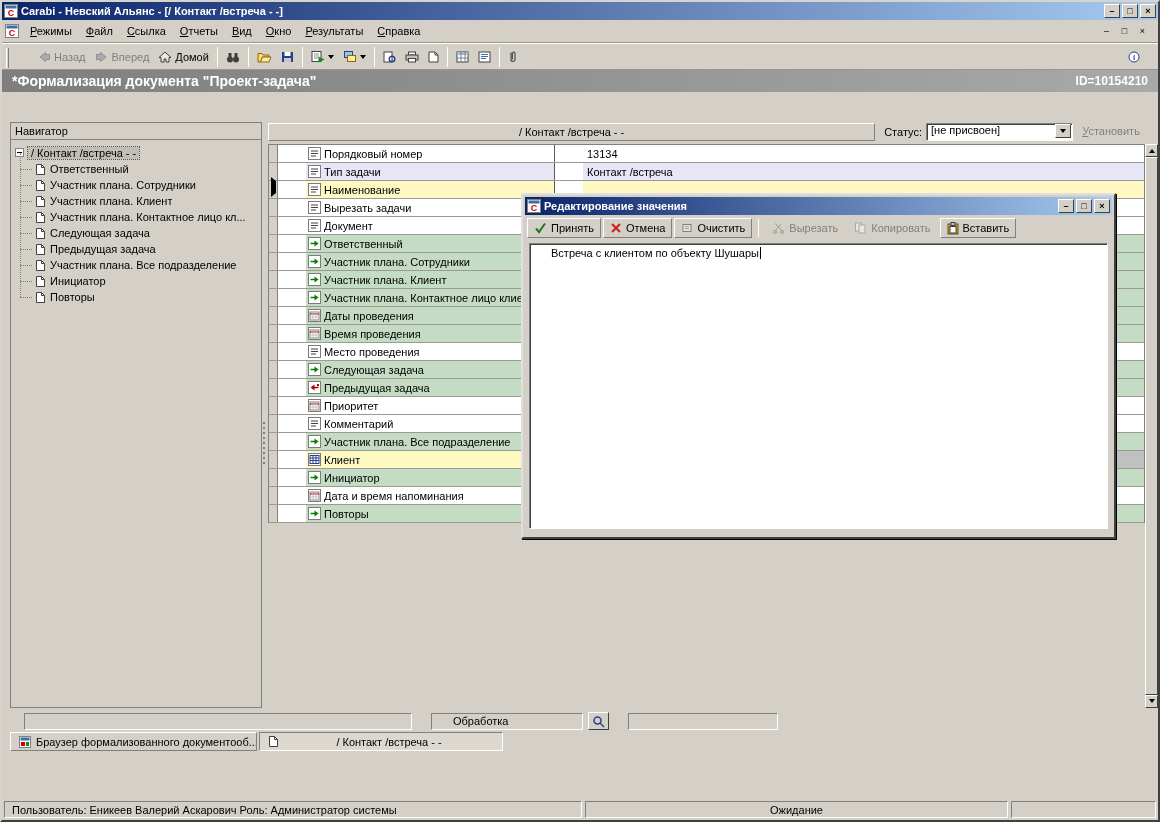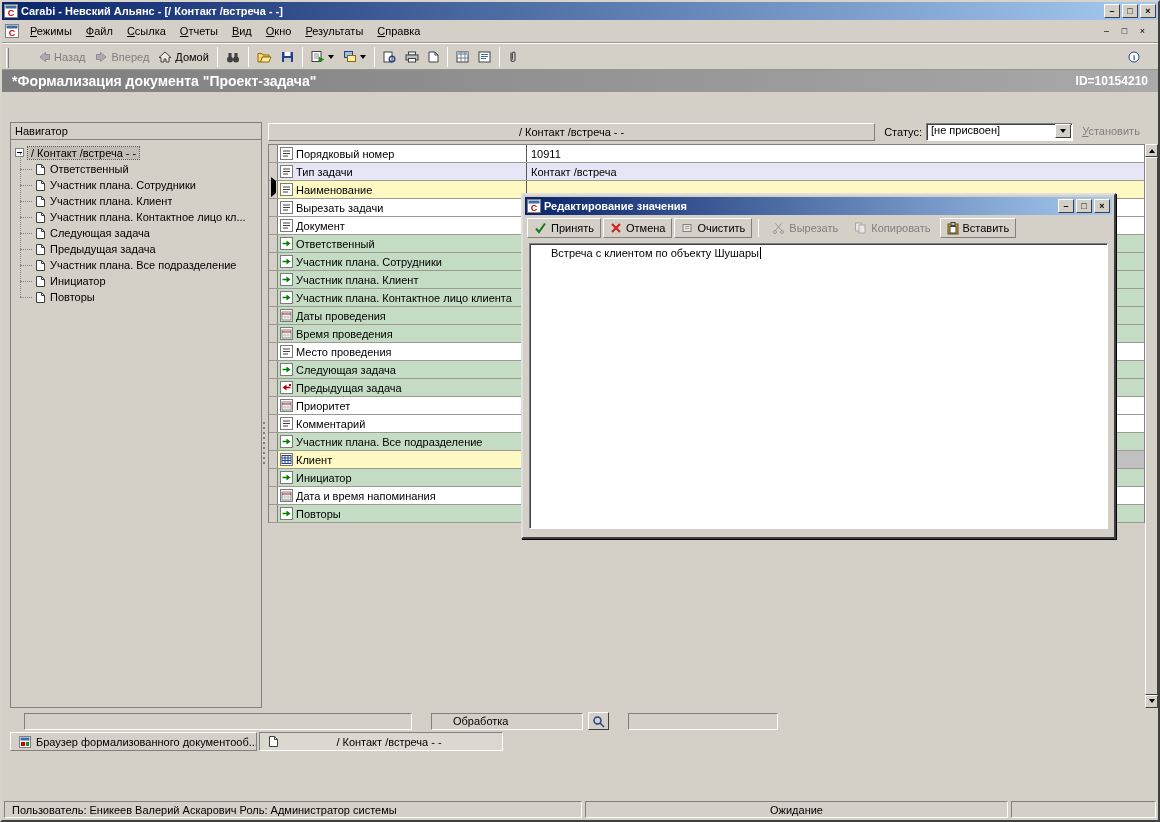--- a/index.html
+++ b/index.html
@@ -60,21 +60,21 @@
   .status-label { padding-left:5px; }
   .combo { width:147px; height:18px; background:#fff; border:1px solid; border-color:#808080 #fff #fff #808080; box-shadow:inset 1px 1px 0 #404040; display:flex; align-items:flex-start; }
   .combo .val { flex:1; padding:0 4px; white-space:nowrap; overflow:hidden; }
   .combo-btn { width:16px; height:14px; margin-right:1px; background:#d4d0c8; border:1px solid; border-color:#fff #404040 #404040 #fff; display:flex; align-items:center; justify-content:center; }
   .combo-btn::after { content:""; width:0; height:0; border:3px solid transparent; border-top:4px solid #000; margin-top:3px; }
   .set-btn { width:68px; height:18px; color:#808080; text-align:center; line-height:17px; }
   .set-btn::first-letter { text-decoration:underline; }
 
   
   .table { margin-top:2px; border-top:1px solid #808080; border-left:1px solid #808080; border-right:1px solid #808080; width:calc(100% - 13px); }
-  .trow { display:flex; height:18px; border-bottom:1px solid #9c9a92; background:#fff; }
+  .trow { display:flex; height:18px; border-bottom:1px solid #9c9a92; background:#fff;gap:28px; }
   .tmark { flex:0 0 9px; width:9px; background:#d4d0c8; border-right:1px solid #808080; }
   .tmark .mk { width:0; height:0; border-left:5px solid #000; border-top:4px solid transparent; border-bottom:4px solid transparent; margin:4px 0 0 2px; }
   .tfield { flex:0 0 249px; width:249px; display:flex; align-items:center; gap:3px; padding:0 2px; border-right:1px solid #5c5c5c; overflow:hidden; white-space:nowrap; }
   .tvalue { flex:1; display:flex; align-items:center; padding:0 4px; overflow:hidden; white-space:nowrap; }
   .ficon { flex:0 0 13px; height:13px; display:flex; }
   .bg-white .tfield, .bg-white .tvalue { background:#ffffff; }
   .bg-lavender .tfield, .bg-lavender .tvalue { background:#e6e6f6; }
   .bg-yellow .tfield, .bg-yellow .tvalue { background:#fef9c3; }
   .bg-green .tfield, .bg-green .tvalue { background:#c3dcc3; }
   .trow .tvalue.vgray { background:#c0c0c0; }
@@ -413,21 +413,21 @@
             <div class="tmark"></div>
             <div class="tfield">
               <span class="ficon">
                 <svg width="13" height="13">
                   <rect x="0.5" y="0.5" width="12" height="12" fill="#fff" stroke="#7b7b7b"></rect>
                   <path d="M3 4h7M3 6.5h7M3 9h5" stroke="#404040"></path>
                 </svg>
               </span>
               <span>Порядковый номер</span>
             </div>
-            <div class="tvalue ">10911</div>
+            <div class="tvalue ">13134</div>
           </div>
           <div class="trow bg-lavender">
             <div class="tmark"></div>
             <div class="tfield">
               <span class="ficon">
                 <svg width="13" height="13">
                   <rect x="0.5" y="0.5" width="12" height="12" fill="#fff" stroke="#7b7b7b"></rect>
                   <path d="M3 4h7M3 6.5h7M3 9h5" stroke="#404040"></path>
                 </svg>
               </span>

